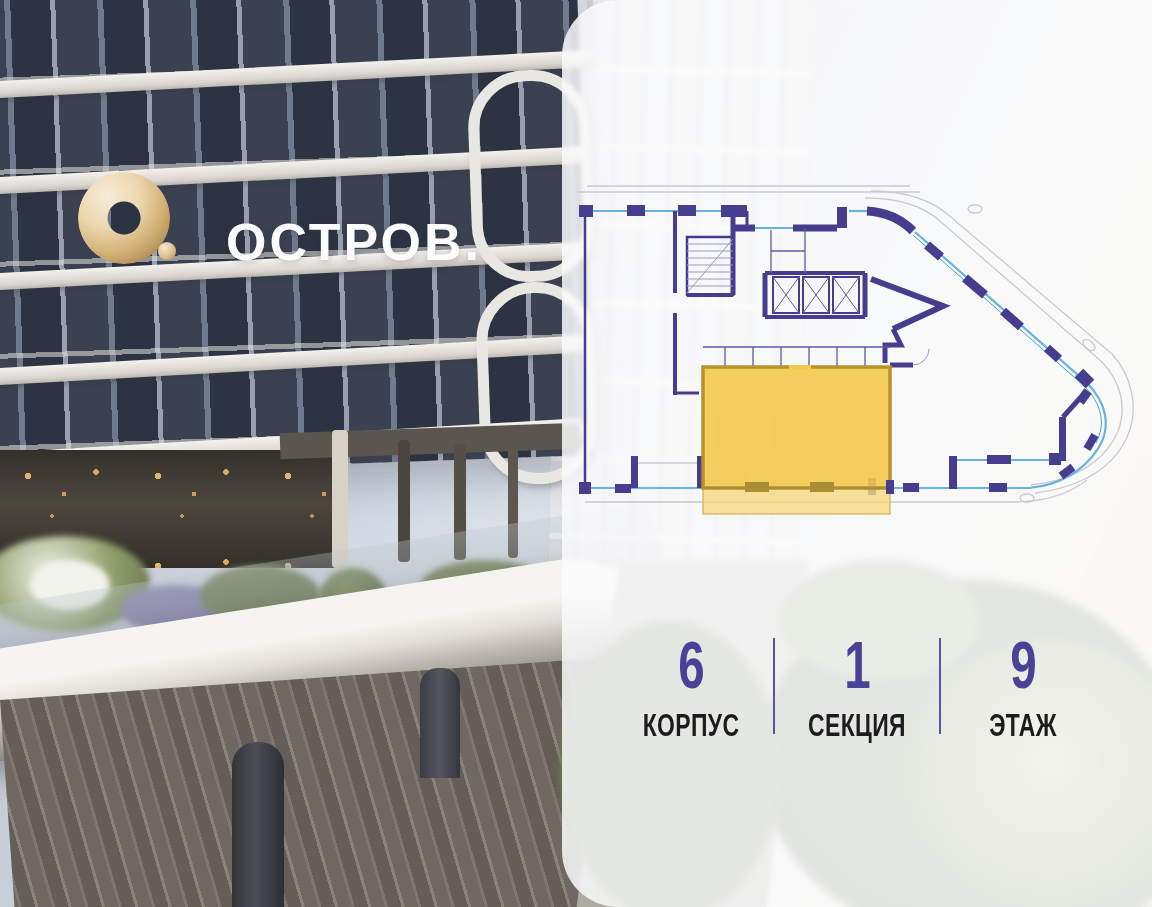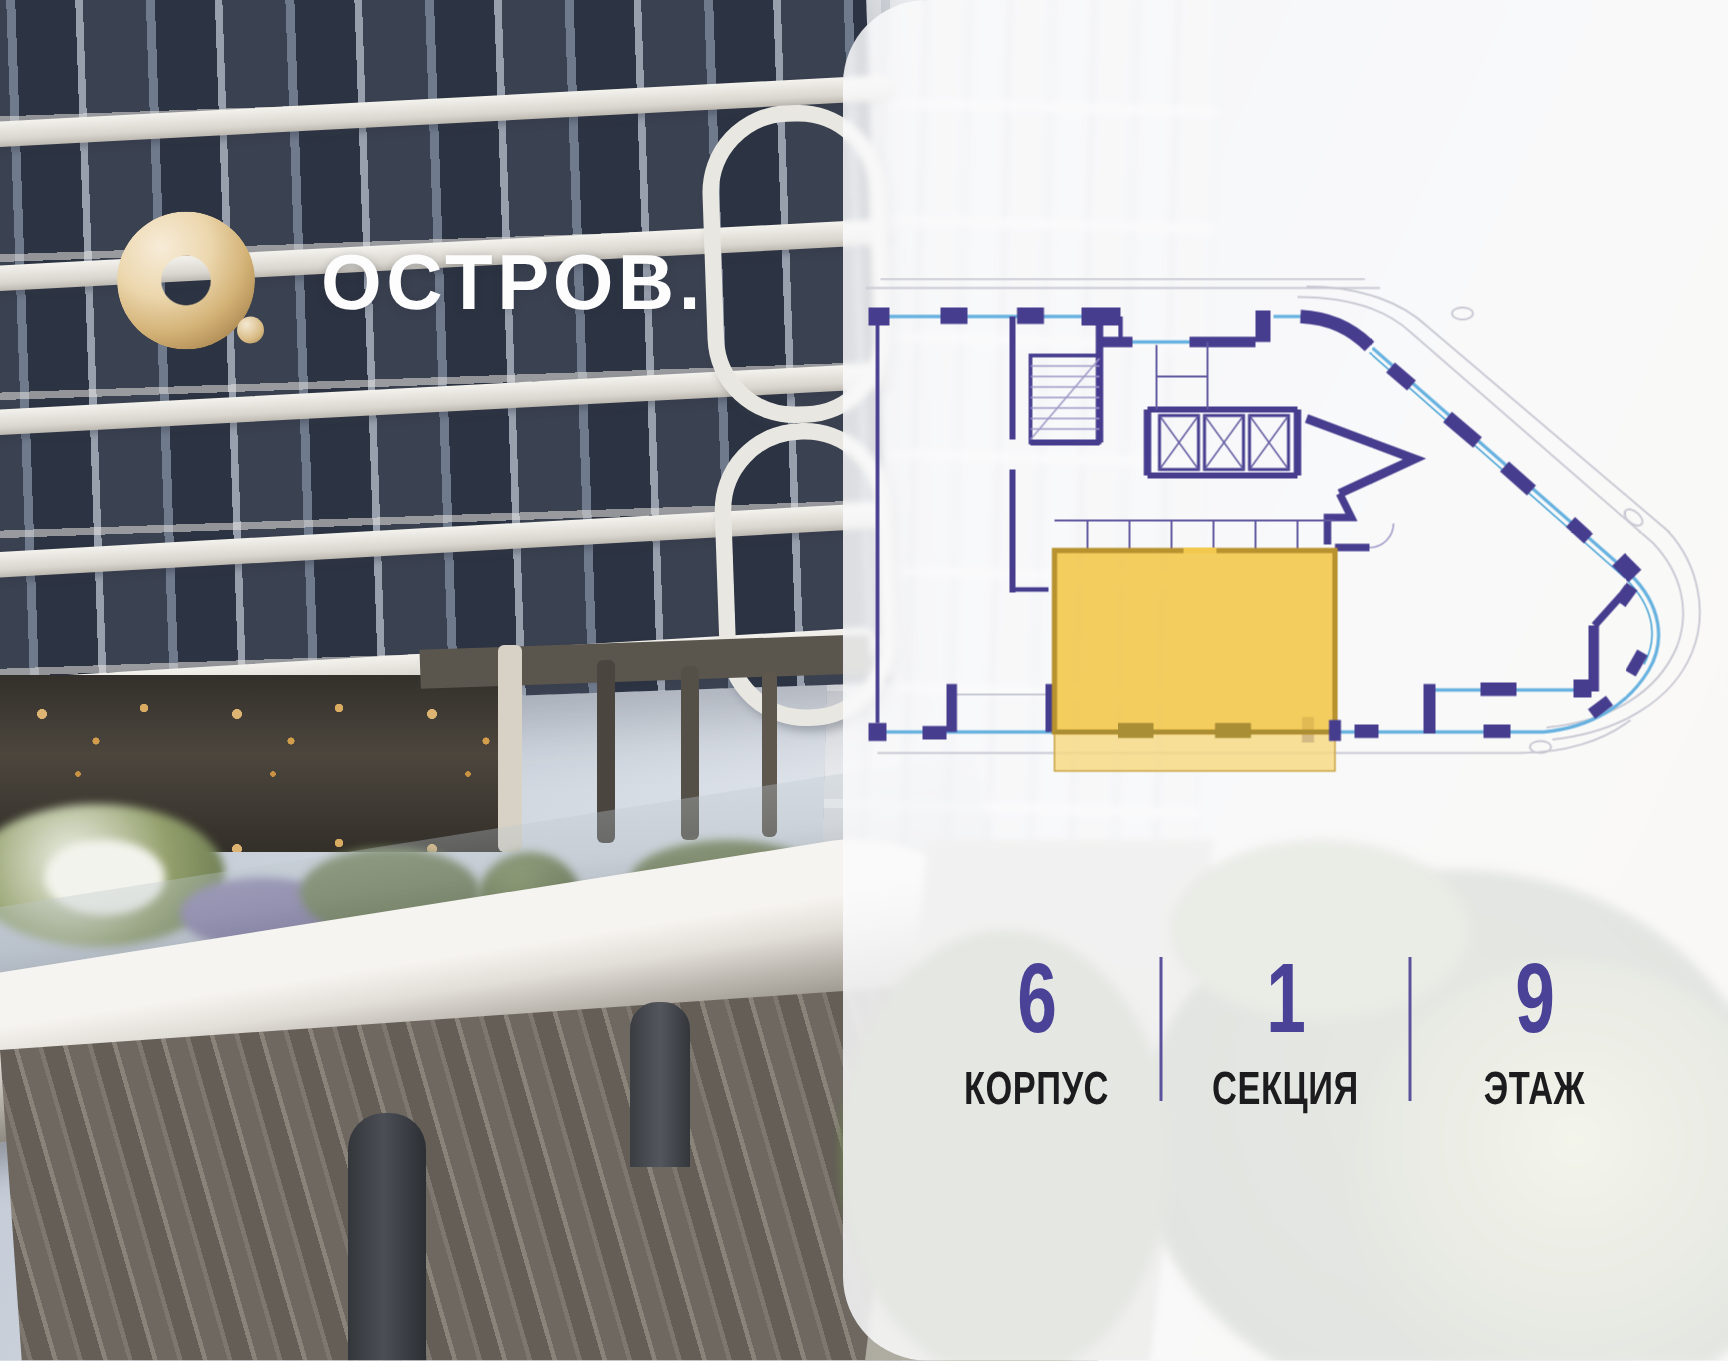--- a/index.html
+++ b/index.html
@@ -43,21 +43,21 @@
     border-radius:60px 120px 10px 10px;box-shadow:0 14px 24px rgba(40,40,45,.35);}
   .glassrail{left:-40px;top:556px;width:700px;height:70px;transform:rotate(-9deg);
     background:linear-gradient(180deg,rgba(190,200,205,.35),rgba(120,130,140,.25));}
   .plaza{left:0;top:700px;width:700px;height:250px;transform:rotate(-4deg);transform-origin:left top;
     background:repeating-linear-gradient(78deg,#6e6861 0 13px,#7e776f 13px 16px,#645e57 16px 29px,#8a8379 29px 32px);}
   .walkway{left:598px;top:560px;width:190px;height:347px;background:linear-gradient(180deg,#c2bfb7,#aeaba1);transform:skewX(-7deg);}
   .person{left:668px;top:752px;width:11px;height:28px;background:#5a5550;border-radius:5px 5px 2px 2px;}
   .glow{left:430px;top:580px;width:320px;height:260px;border-radius:50%;
     background:radial-gradient(circle,rgba(255,246,220,.9),rgba(255,246,220,0) 65%);}
   
-  .logo{left:78px;top:141px;display:flex;align-items:center;gap:40px;z-index:5;}
+  .logo{left:78px;top:172px;display:flex;align-items:flex-end;gap:52px;z-index:5;}
   .torus-wrap{position:relative;width:96px;height:96px;}
   .torus{position:absolute;left:0;top:0;width:92px;height:92px;border-radius:50%;
     background:radial-gradient(circle at 32% 26%,#f7ecd8 0%,#ecd7ae 35%,#d3b276 62%,#a9854e 85%,#8a6b3e 100%);
     -webkit-mask-image:radial-gradient(circle at 50% 50%, rgba(0,0,0,0) 16px, #000 17px);
             mask-image:radial-gradient(circle at 50% 50%, rgba(0,0,0,0) 16px, #000 17px);
     box-shadow:0 10px 18px rgba(60,50,30,.25);}
   .torus-dot{position:absolute;left:80px;top:70px;width:18px;height:18px;border-radius:50%;
     background:radial-gradient(circle at 35% 30%,#f4e8d2,#d9bc86 60%,#a9854e);}
   .logo-text{color:#fdfdfd;font-size:52px;font-weight:700;letter-spacing:3px;line-height:1;
     text-shadow:0 1px 6px rgba(40,45,60,.25);}

